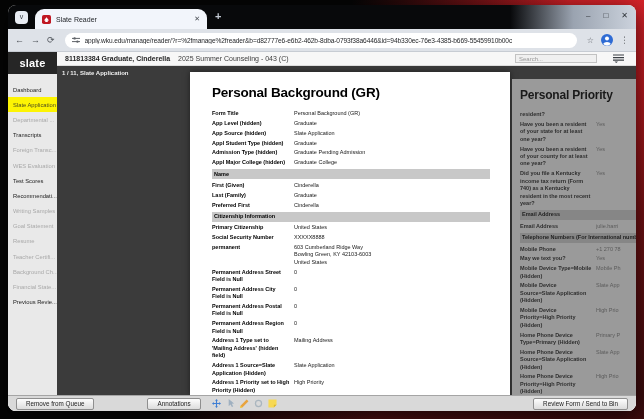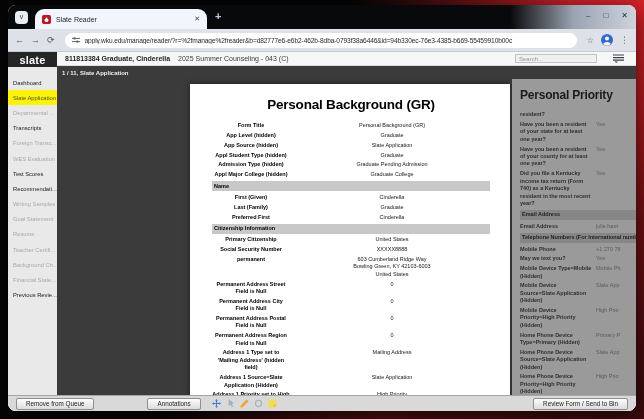--- a/index.html
+++ b/index.html
@@ -32,41 +32,41 @@
   .navic { color:#50555b; font-size:9px; line-height:1; }
   .url-pill { flex:1; height:15px; background:#fff; border-radius:8px; display:flex; align-items:center; padding:0 7px; gap:5px; margin:0 3px; overflow:hidden; }
   .url-text { font-size:6.6px; color:#26282b; white-space:nowrap; overflow:hidden; letter-spacing:-0.1px; }
   .star { color:#5f6368; font-size:8px; }
   .avatar { width:12px; height:12px; }
   .kebab { color:#5f6368; font-size:9px; letter-spacing:0; }
   
   .app { flex:1; display:flex; flex-direction:column; min-height:0; background:#fff; }
   .main { flex:1; display:flex; min-height:0; }
   .sidecol { width:49px; flex:0 0 auto; background:#e9e9e9; display:flex; flex-direction:column; }
-  .logo { height:15px; background:#262626; color:#fff; font-weight:bold; font-size:11px;
+  .logo { height:22px; background:#262626; color:#fff; font-weight:bold; font-size:11px;
     display:flex; align-items:center; justify-content:center; letter-spacing:.2px; }
   .nav { flex:1; padding-top:8px; overflow:hidden; }
   .nav-item { font-size:5.8px; padding:4.6px 2px 4.6px 5px; color:#1c1c1c; white-space:nowrap; overflow:hidden; cursor:pointer; }
   .nav-item[data-state="disabled"] { color:#a9a9a9; }
   .nav-item[data-state="active"] { background:#fdf403; color:#4d4d22; }
   
   .rightcol { flex:1; display:flex; flex-direction:column; min-width:0; }
   .recordbar { height:14px; flex:0 0 auto; background:#f7f7f7; border-bottom:1px solid #ddd;
     display:flex; align-items:center; padding:0 8px; gap:8px; }
   .rec-title { font-size:7px; font-weight:bold; color:#1e1e1e; white-space:nowrap; }
   .rec-ctx { font-size:7px; color:#3c3c3c; white-space:nowrap; }
   .rec-spacer { flex:1; }
   .searchbox { width:82px; height:9px; font-size:6px; color:#333; background:#f0f0f0; border:1px solid #c2c2c2; padding:0 3px; }
   .searchbox::placeholder { color:#999; }
   .filter-ic { margin:0 4px 0 8px; }
   
   .viewer { flex:1; position:relative; background:#3b3b3b; overflow:hidden; min-height:0; }
   .pageind { position:absolute; left:5px; top:4px; font-size:6px; font-weight:bold; color:#efefef; }
-  .page1 { position:absolute; left:133px; top:18px; bottom:0; width:320px; background:#fff;
-    padding:13px 20px 6px 22px; box-shadow:0 0 6px rgba(0,0,0,.5); overflow:hidden;text-align:center; }
+  .page1 { position:absolute; left:133px; top:6px; bottom:0; width:320px; background:#fff;
+    padding:13px 20px 6px 22px; box-shadow:0 0 6px rgba(0,0,0,.5); overflow:hidden; }
   .page1 h1 { font-size:13.5px; font-weight:bold; color:#000; margin-bottom:9px; letter-spacing:-.2px; }
   .rows .row { display:flex; padding:1.2px 0; }
   .rows .lbl { width:82px; flex:0 0 auto; font-size:5.5px; line-height:1.35; font-weight:bold; color:#000; padding-right:4px; }
   .rows .val { flex:1; font-size:5.5px; line-height:1.35; color:#191919; white-space:pre-line; }
   .rows .row[data-type="section"] { background:#c8c8c8; margin:1.4px 0; padding:1.4px 2px; }
   .rows .row[data-type="section"] .lbl { width:auto; }
   
   .page2 { position:absolute; right:0; top:13px; bottom:0; width:124px; background:#9a9a9a;
     padding:9px 0 0 8px; overflow:hidden; }
   .page2 h1 { font-size:12px; font-weight:bold; color:#1a1a1a; white-space:nowrap; margin-bottom:8px; letter-spacing:-.2px; }

